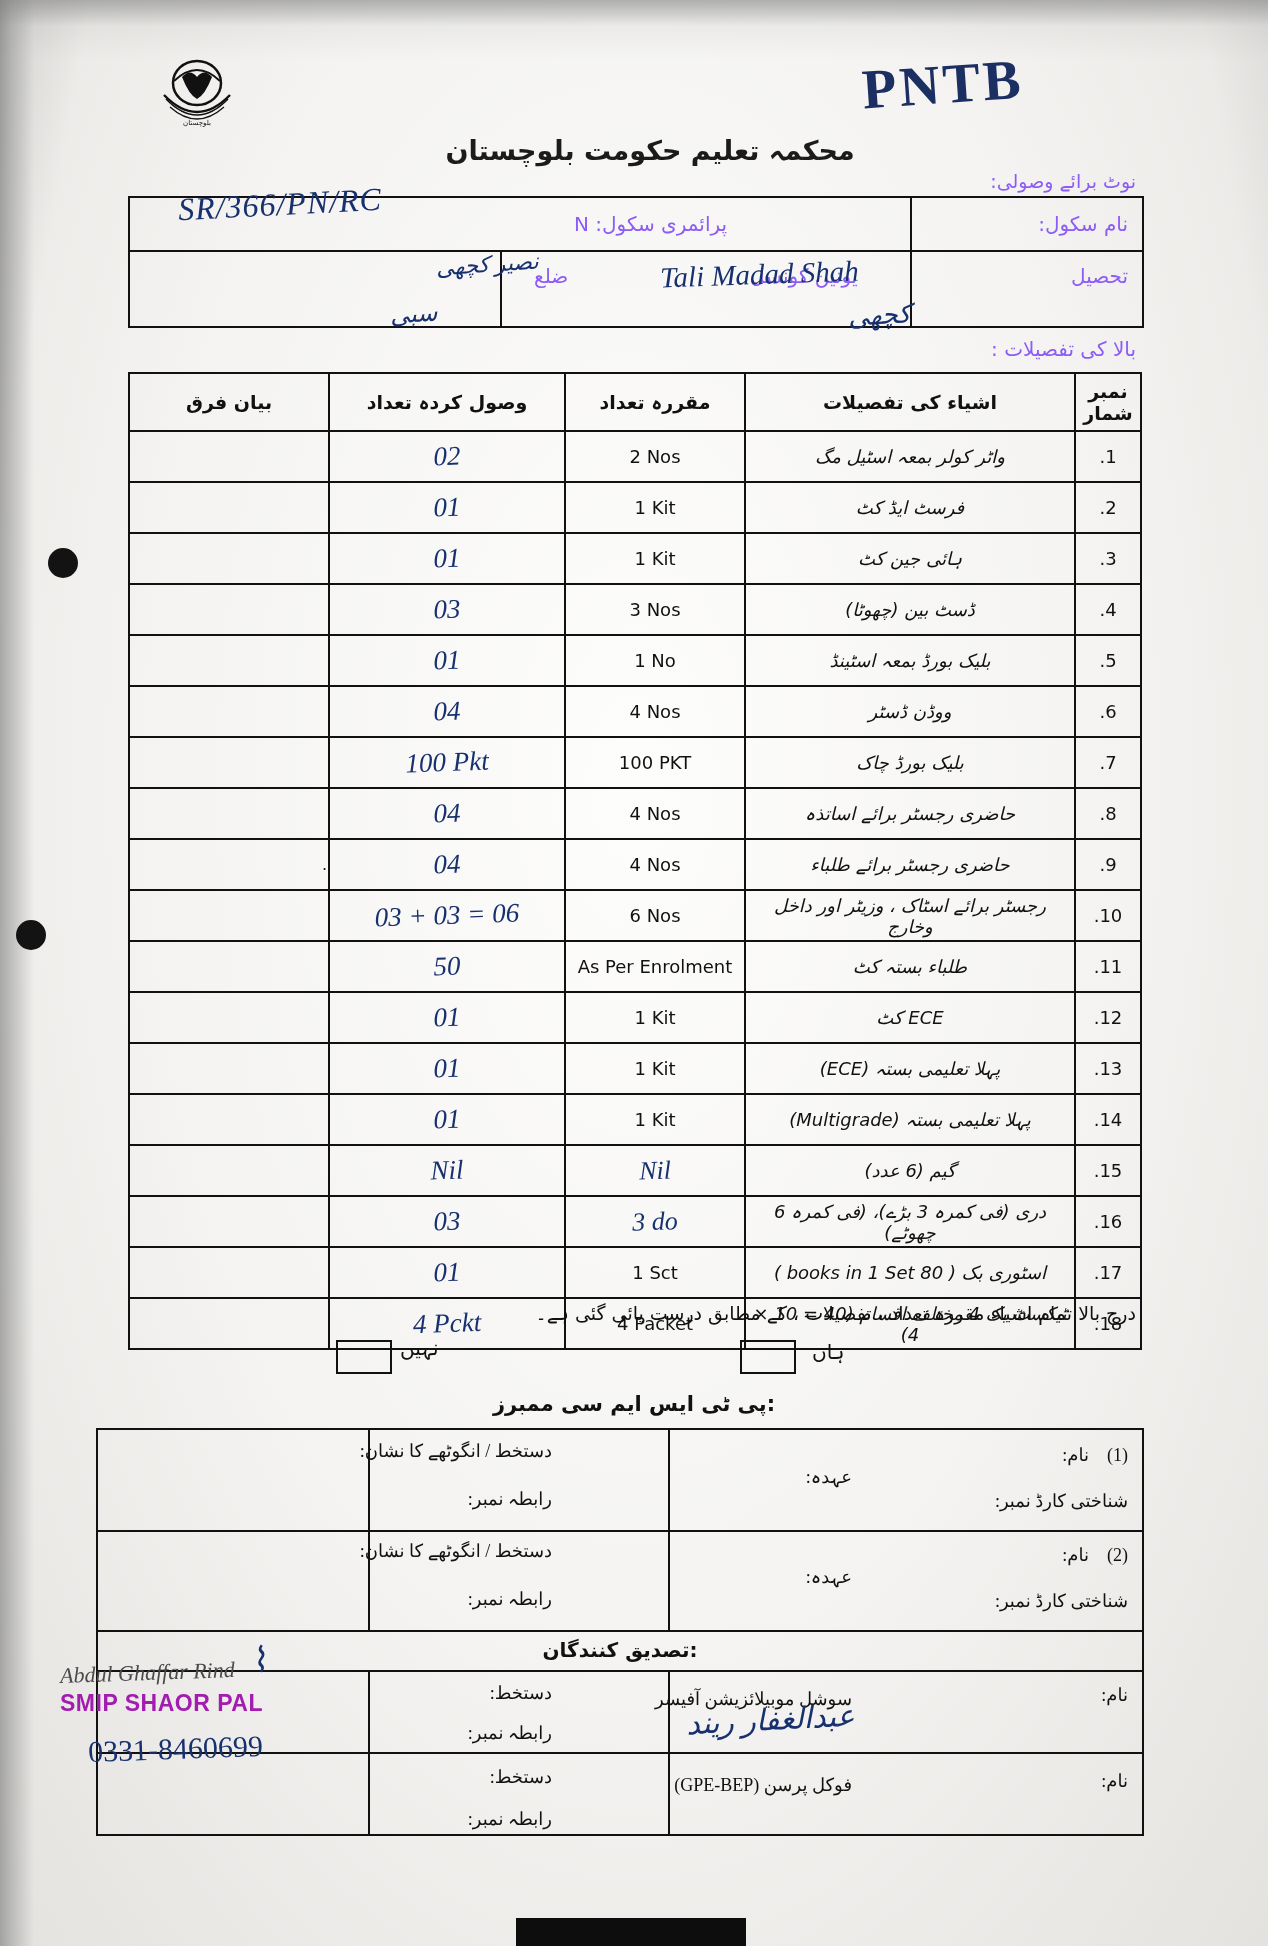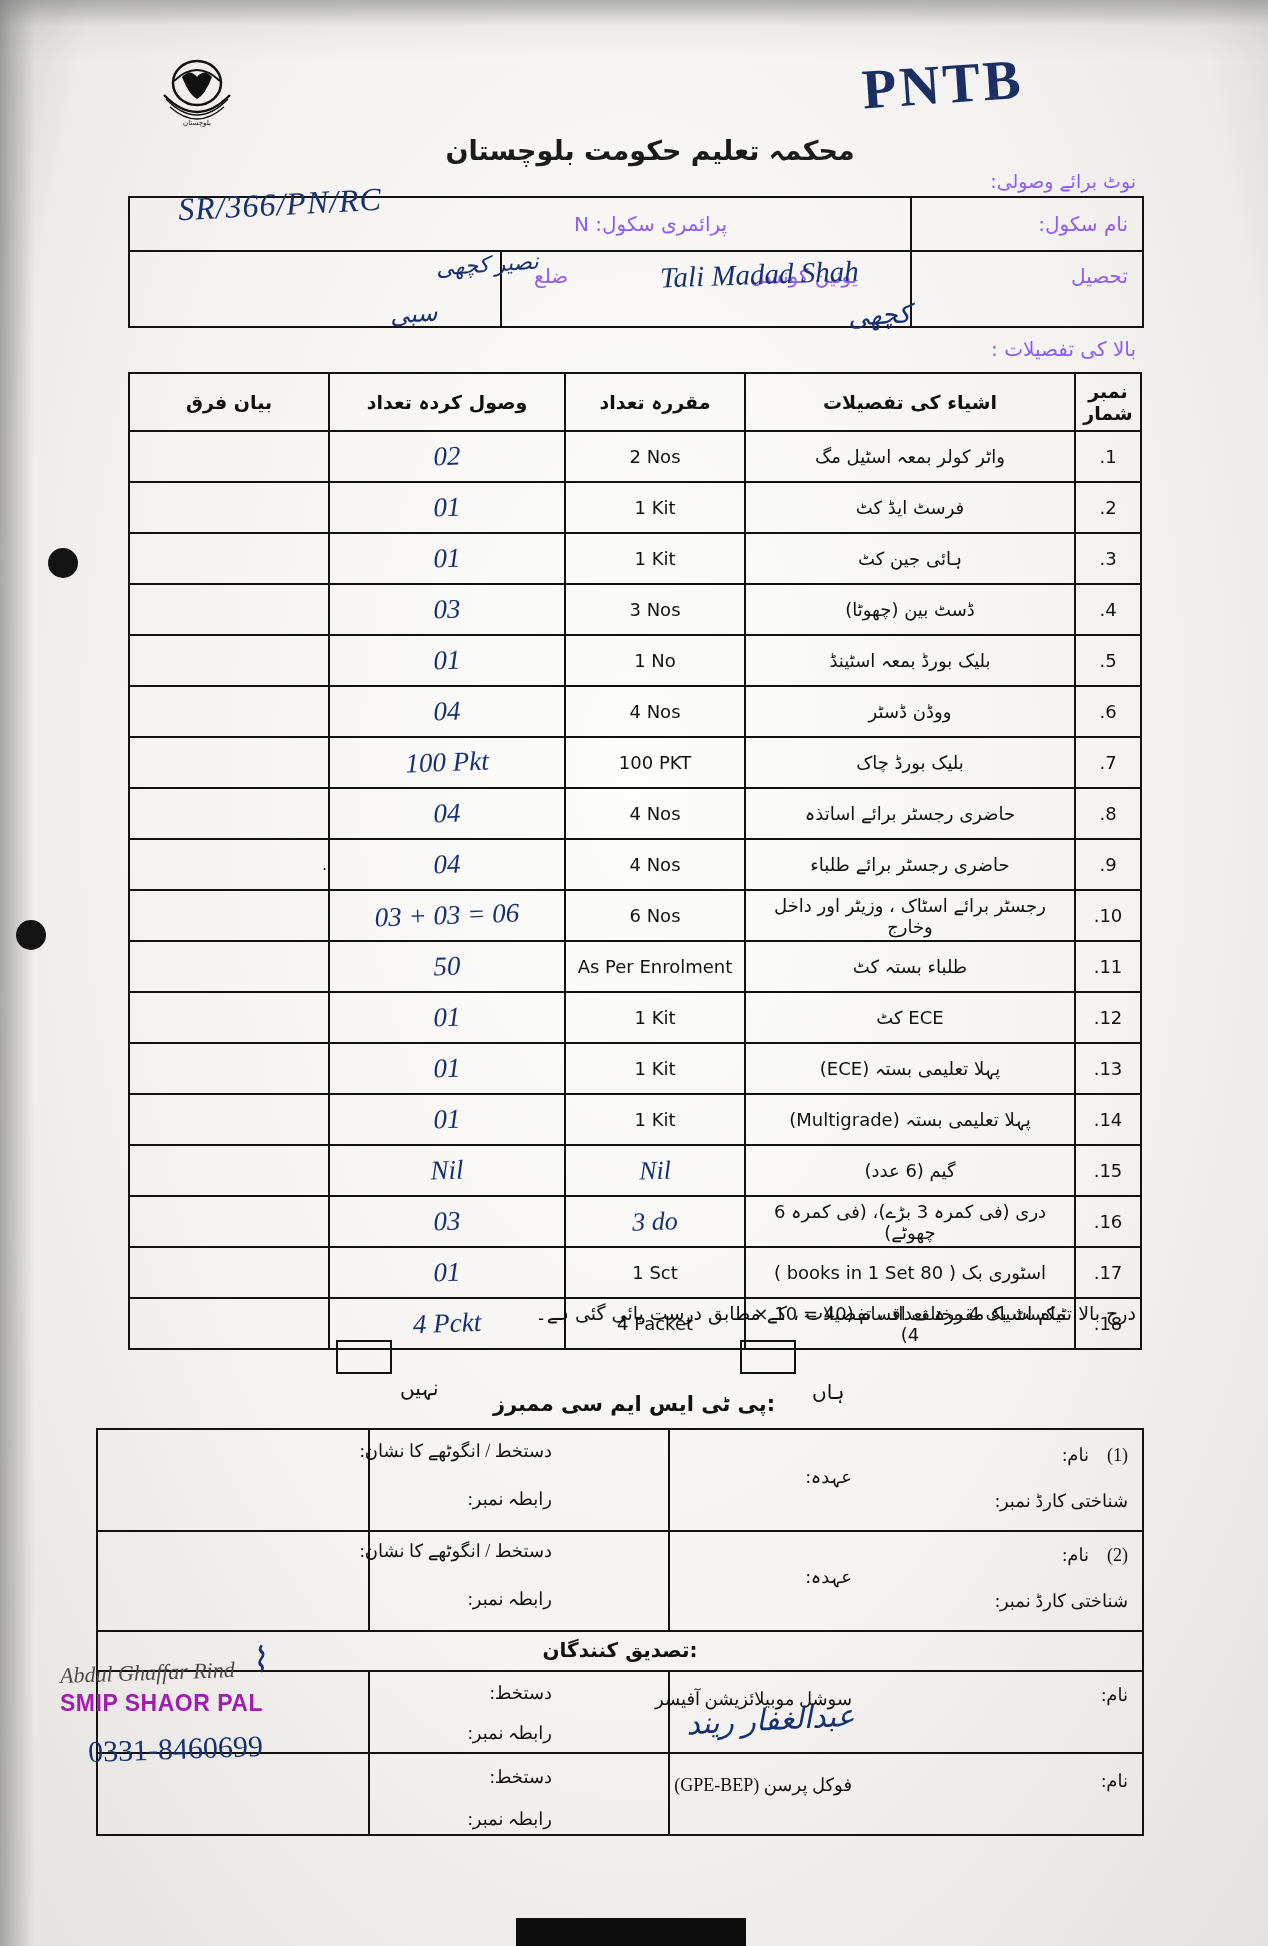--- a/index.html
+++ b/index.html
@@ -117,21 +117,21 @@
   table.items th{
     font-size:19px;font-weight:bold;height:54px;
   }
   col.c-sr{width:66px;}
   col.c-desc{width:330px;}
   col.c-qty{width:180px;}
   col.c-recv{width:236px;}
   col.c-diff{width:200px;}
 
   td.sr{text-align:center;font-size:18px;direction:ltr;}
-  td.desc{text-align:center;font-size:18px;padding:0 6px;}
+  td.desc{text-align:center;font-size:18px;padding:0 6px;font-style:italic;}
   td.qty{text-align:center;font-size:18px;direction:ltr;}
   td.recv{position:relative;}
   td.diff{}
 
   .recv-hw{
     font-family:"Liberation Serif", serif;
     color:#17306e;font-style:italic;font-size:27px;
     display:block;text-align:center;direction:ltr;
     transform:rotate(-2deg);
   }
@@ -146,21 +146,21 @@
   .confirm-line{
     position:absolute;right:132px;top:1302px;
     font-family:"DejaVu Sans", sans-serif;direction:rtl;font-size:19px;color:#111;text-align:right;
   }
   .chk{
     position:absolute;width:52px;height:30px;border:2px solid #111;
   }
   .chk.yes{left:740px;top:1340px;}
   .chk.no{left:336px;top:1340px;}
   .chk-lbl{
-    position:absolute;font-family:"DejaVu Sans", sans-serif;font-size:20px;color:#111;margin-top:40px;
+    position:absolute;font-family:"DejaVu Sans", sans-serif;font-size:20px;color:#111;
   }
   .chk-lbl.yes{left:812px;top:1340px;}
   .chk-lbl.no{left:400px;top:1336px;}
 
   
   .ptsmc-title{
     position:absolute;left:0;right:0;top:1392px;text-align:center;
     font-family:"DejaVu Sans", sans-serif;font-size:21px;font-weight:bold;color:#111;
   }
   .sig-box{

